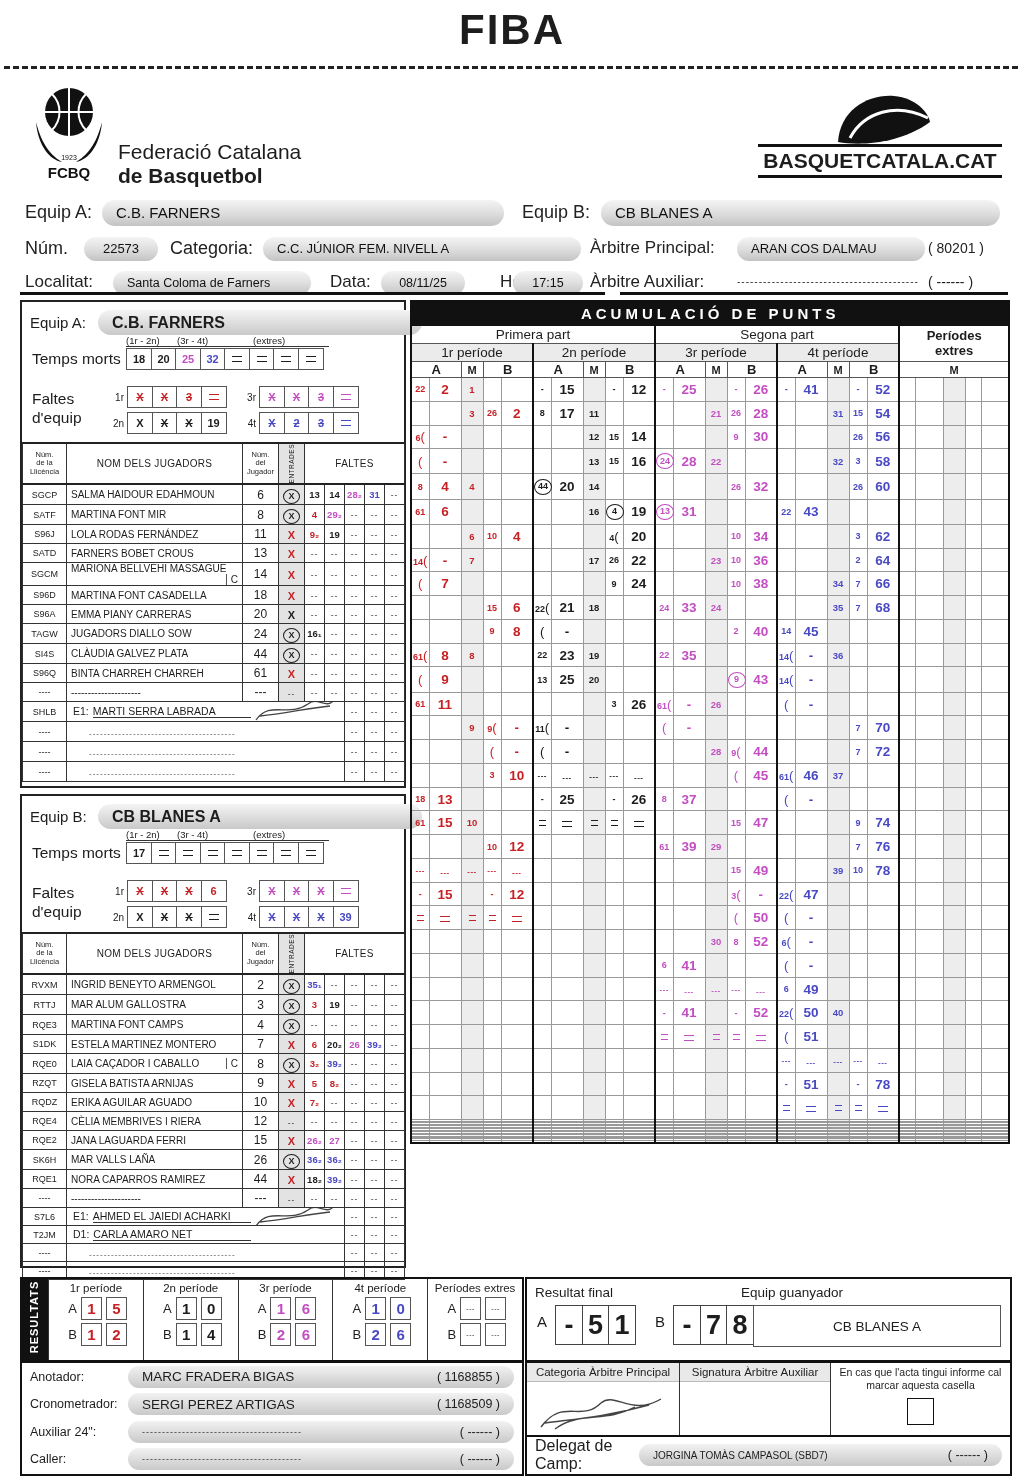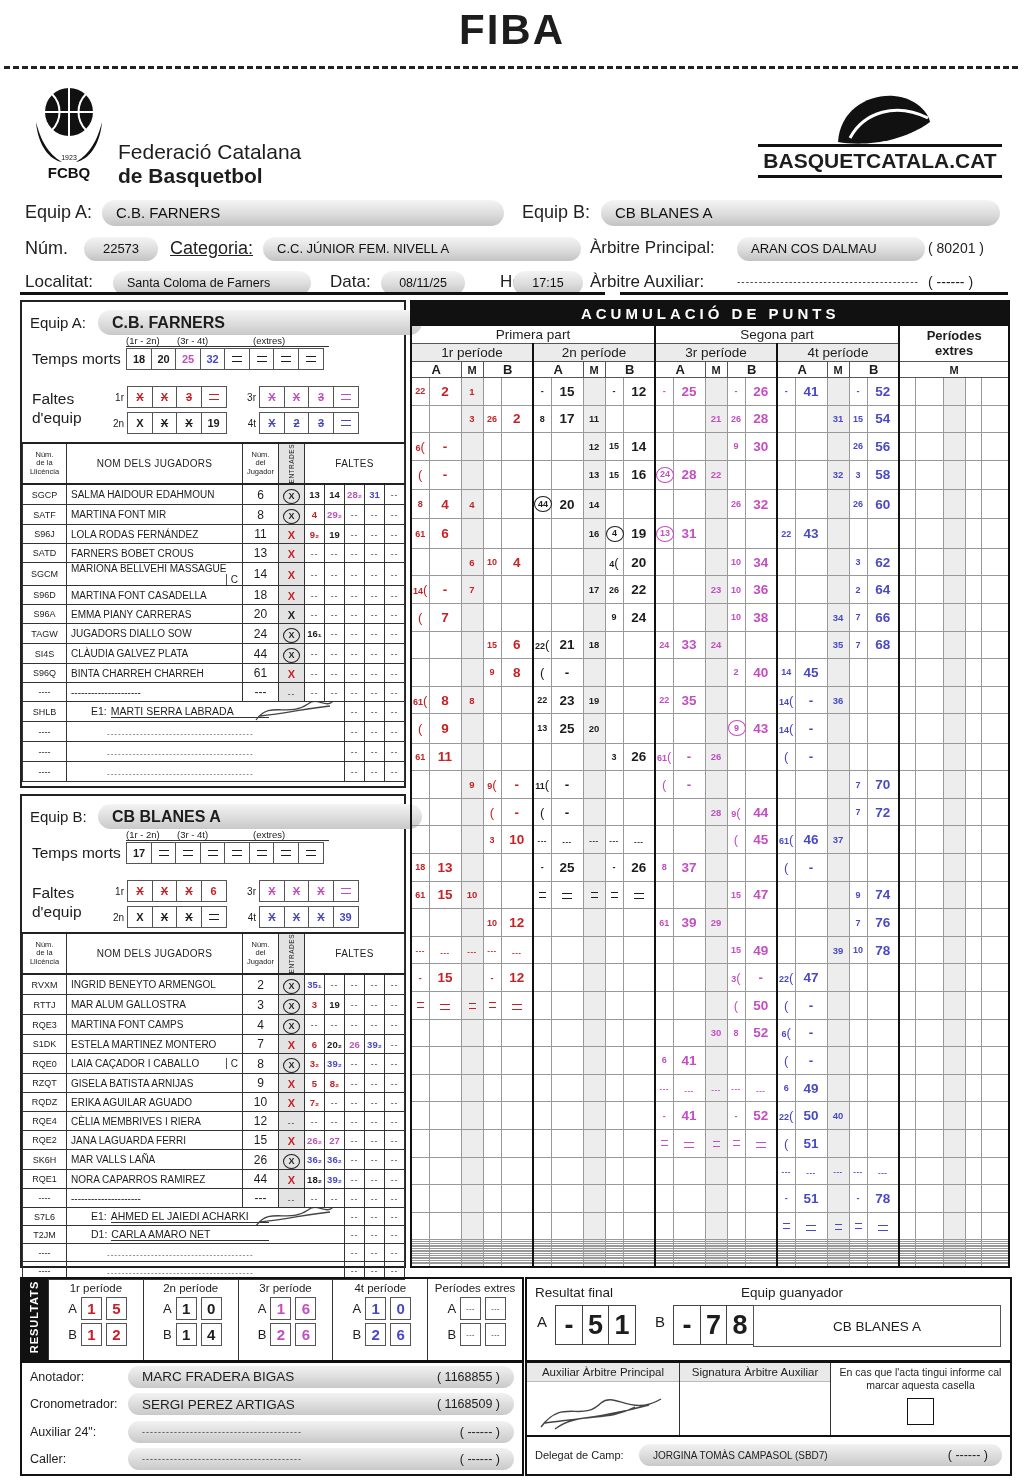--- a/index.html
+++ b/index.html
@@ -51,30 +51,30 @@
   .roster .vtext{writing-mode:vertical-rl;transform:rotate(180deg);font-size:6.5px;letter-spacing:.5px;margin:0 auto;display:block;}
   .roster td.lic{font-size:9px;text-align:center;color:#222;}
   .roster td.nm{font-size:10px;padding-left:4px;}
   .roster td.nm .capflag{float:right;border-left:1px solid #555;padding:0 4px;font-size:10px;}
   .roster td.num{font-size:12px;text-align:center;}
   .roster .entcol{background:#e3e3e3;text-align:center;}
   .roster td.f{font-size:9.5px;text-align:center;font-weight:bold;}
   .entx{font-weight:bold;font-size:11px;display:inline-block;}
   .circ{display:inline-flex;align-items:center;justify-content:center;border:1.3px solid currentColor;border-radius:50%;min-width:13px;height:13px;font-size:9px;font-weight:bold;padding:0 1px;line-height:1;}
   .fdash,.entdash{color:#444;font-size:8.5px;font-weight:normal;letter-spacing:1px;}
-  .roster td.stn{font-size:10.5px;padding-left:24px;position:relative;}
+  .roster td.stn{font-size:10.5px;padding-left:6px;position:relative;}
   .roster td.stn .uline{display:inline-block;border-bottom:1px solid #333;min-width:150px;padding-right:8px;margin-left:4px;}
   .roster td.stn svg{position:absolute;right:6px;top:-6px;}
   
   .ink-r{color:#c62226;}
   .ink-k{color:#1d1d1d;}
   .ink-m{color:#c24ec2;}
   .ink-b{color:#4a49c4;}
   
-  table.score{position:absolute;left:410px;top:300px;width:598px;height:968px;border-collapse:collapse;table-layout:fixed;border:2px solid #111;}
+  table.score{position:absolute;left:410px;top:300px;width:598px;height:844px;border-collapse:collapse;table-layout:fixed;border:2px solid #111;}
   table.score th,table.score td{border:1px solid #999;padding:0;text-align:center;overflow:visible;white-space:nowrap;}
   table.score th{border-color:#555;}
   .score .ttl{background:#111;color:#fff;font-size:15px;font-weight:bold;letter-spacing:4px;height:22px;border:2px solid #111;}
   .score .part{font-size:13.5px;font-weight:normal;height:17px;}
   .score .per{font-size:13.5px;font-weight:normal;background:#ebebeb;height:17px;}
   .score .pex{font-size:13px;line-height:1.1;background:#fff;}
   .score .ltr{font-size:13px;font-weight:bold;height:15px;}
   .score .ltr-m{font-size:11px;}
   .score td.m{background:#ededed;font-size:9.5px;font-weight:bold;}
   .score td.mn{font-size:9px;font-weight:bold;}
@@ -111,21 +111,21 @@
   .off-pill .lc{font-size:12.5px;}
   
   #sigbox{left:525px;top:1361px;width:483px;height:111px;border:2px solid #111;}
   #sig-top{display:flex;height:72px;border-bottom:2px solid #111;}
   .sig-cell{border-right:1.5px solid #333;position:relative;}
   .sig-cell .slabel{background:#e9e9e9;font-size:11.5px;text-align:center;padding:3px 2px;border-bottom:1px solid #bbb;}
   .sig-cell svg{position:absolute;left:8px;top:30px;}
   #sig-informe{flex:1;border-right:none;font-size:10.5px;line-height:1.25;padding:3px 6px;text-align:center;}
   #sig-informe .chk{width:25px;height:25px;border:1.5px solid #111;margin:6px auto 0 auto;}
   #sig-delegat{height:36px;display:flex;align-items:center;}
-  #sig-delegat .olabel{width:104px;padding-left:8px;font-size:11px;flex:none;}
+  #sig-delegat .olabel{width:104px;padding-left:8px;font-size:16px;flex:none;}
   #sig-delegat .off-pill .nm{font-size:10px;font-weight:normal;}
 </style>
 </head>
 <body>
 
 <div class="abs" id="fiba-title">FIBA</div>
 <div class="abs" id="sep"></div>
 
 <svg class="abs" style="left:28px;top:84px;" width="82" height="100" viewBox="0 0 82 100">
   <circle cx="41" cy="28" r="24" fill="#111"></circle>
@@ -148,21 +148,21 @@
   <div class="brand-text">BASQUETCATALA.CAT</div>
 </div>
 
 <span class="abs lbl" style="left:25px;top:202px;">Equip A:</span>
 <span class="abs pill" style="left:102px;top:200px;width:374px;">C.B. FARNERS</span>
 <span class="abs lbl" style="left:522px;top:202px;">Equip B:</span>
 <span class="abs pill" style="left:601px;top:200px;width:371px;">CB BLANES A</span>
 
 <span class="abs lbl" style="left:25px;top:238px;">Núm.</span>
 <span class="abs pill sm" style="left:84px;top:237px;width:46px;text-align:center;">22573</span>
-<span class="abs lbl" style="left:170px;top:238px;text-decoration:underline;">Categoria:</span>
+<span class="abs lbl" style="left:170px;top:238px;">Categoria:</span>
 <span class="abs pill sm" style="left:263px;top:237px;width:290px;">C.C. JÚNIOR FEM. NIVELL A</span>
 <span class="abs lbl-s" style="left:590px;top:238px;">Àrbitre Principal:</span>
 <span class="abs pill sm" style="left:737px;top:237px;width:160px;">ARAN COS DALMAU</span>
 <span class="abs paren" style="left:928px;top:240px;">( 80201 )</span>
 
 <span class="abs lbl-s" style="left:25px;top:272px;">Localitat:</span>
 <span class="abs pill sm" style="left:113px;top:271px;width:170px;font-size:12.5px;">Santa Coloma de Farners</span>
 <span class="abs lbl-s" style="left:330px;top:272px;">Data:</span>
 <span class="abs pill sm" style="left:381px;top:271px;width:56px;font-size:12.5px;text-align:center;">08/11/25</span>
 <span class="abs lbl-s" style="left:460px;top:272px;margin-left:40px;">Hora:</span>
@@ -2123,21 +2123,21 @@
       <div class="off-pill">
         <span class="nm dash">----------------------------------------</span>
         <span class="lc">( ------ )</span>
       </div>
     </div>
   </div>
 
 <div class="abs" id="sigbox">
   <div id="sig-top">
     <div class="sig-cell" style="width:152px;">
-      <div class="slabel">Auxiliar Àrbitre Principal</div>
+      <div class="slabel">Categoria Àrbitre Principal</div>
       <svg width="132" height="40" viewBox="0 0 132 40">
         <path d="M6,34 C28,4 46,30 66,10 C80,-2 96,24 126,6 M10,30 C40,26 70,24 114,12 M20,36 C44,18 70,30 100,14" fill="none" stroke="#444" stroke-width="1.4"></path>
       </svg>
     </div>
     <div class="sig-cell" style="width:150px;">
       <div class="slabel">Signatura Àrbitre Auxiliar</div>
     </div>
     <div id="sig-informe">
       <div>En cas que l'acta tingui informe cal marcar aquesta casella</div>
       <div class="chk"></div>

